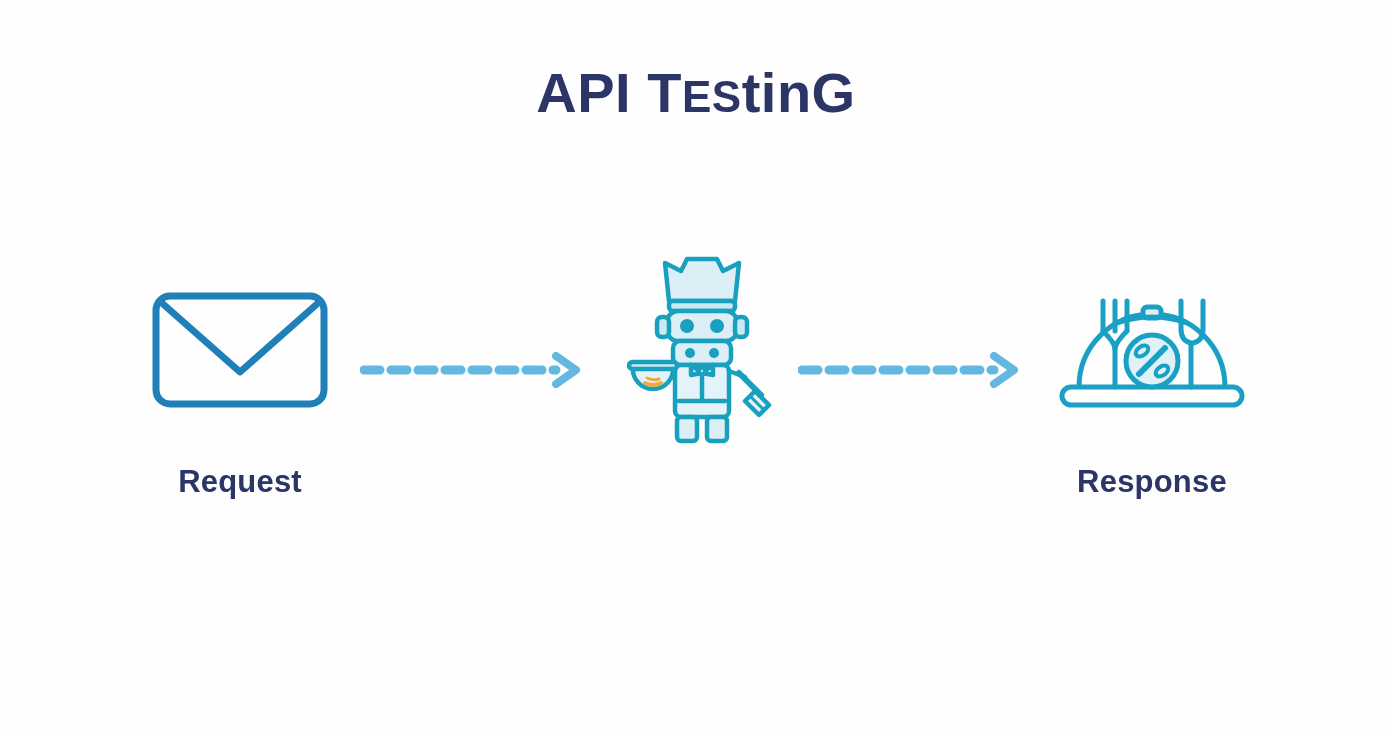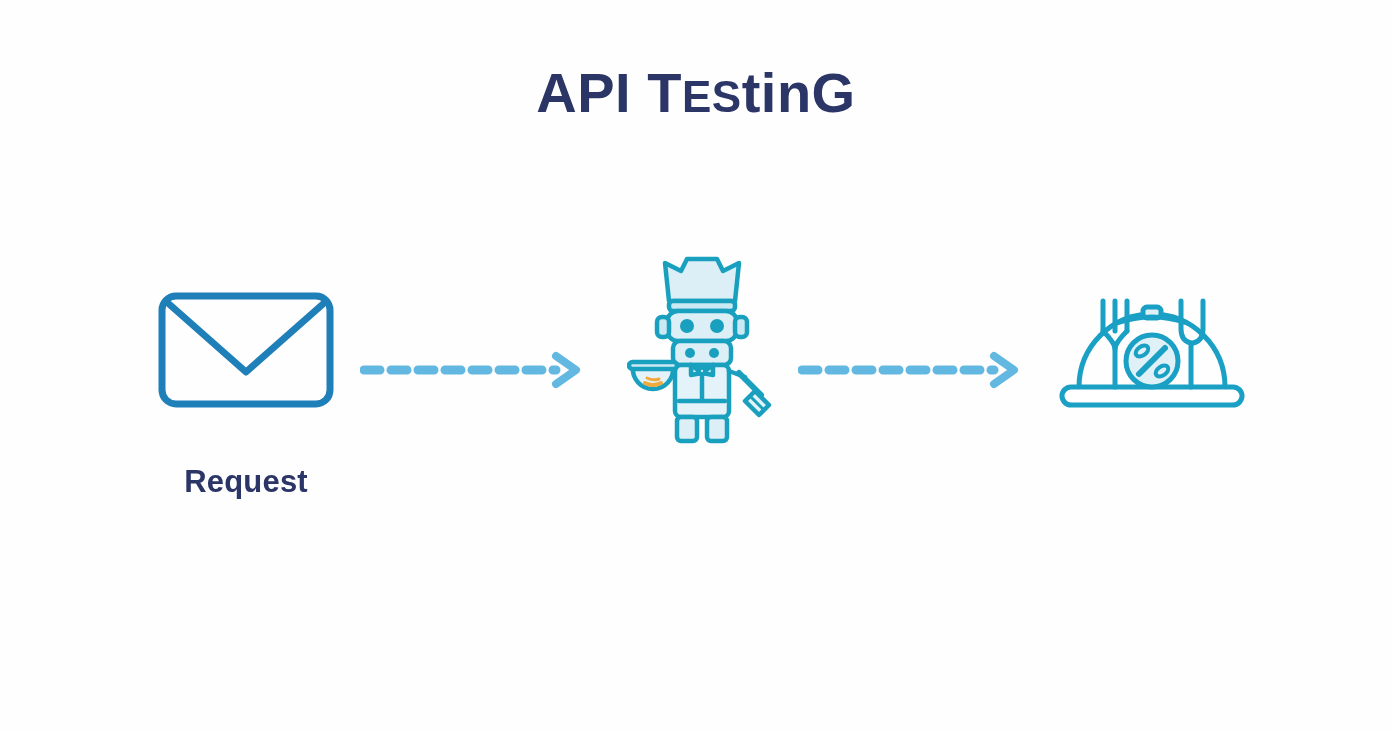--- a/index.html
+++ b/index.html
@@ -48,21 +48,21 @@
     height: 300px;
   }
 
   .node {
     position: absolute;
     top: 0;
     width: 280px;
     height: 300px;
     text-align: center;
   }
-  .node-request  { left: 106px; }
+  .node-request  { left: 100px; }
   .node-api      { left: 562px; }
   .node-response { left: 1012px; }
 
   .icon-wrap {
     height: 200px;
     display: flex;
     align-items: center;
     justify-content: center;
   }
 
@@ -188,16 +188,17 @@
             <line x1="58" y1="18" x2="58" y2="48" stroke-width="5"></line>
             <line x1="70" y1="18" x2="70" y2="48" stroke-width="5"></line>
             <path d="M 46 48 q 12 12 12 18 L 58 104" stroke-width="5"></path>
             <path d="M 70 48 q -12 12 -12 18" stroke-width="5"></path>
 
             <path d="M 124 18 L 124 46 q 0 12 10 14 L 134 104" stroke-width="5"></path>
             <path d="M 146 18 L 146 46 q 0 12 -10 14" stroke-width="5"></path>
           </g>
         </svg>
       </div>
+      <div class="node-label">Response</div>
     </div>
 
   </div>
 </div>
 
 </body></html>

